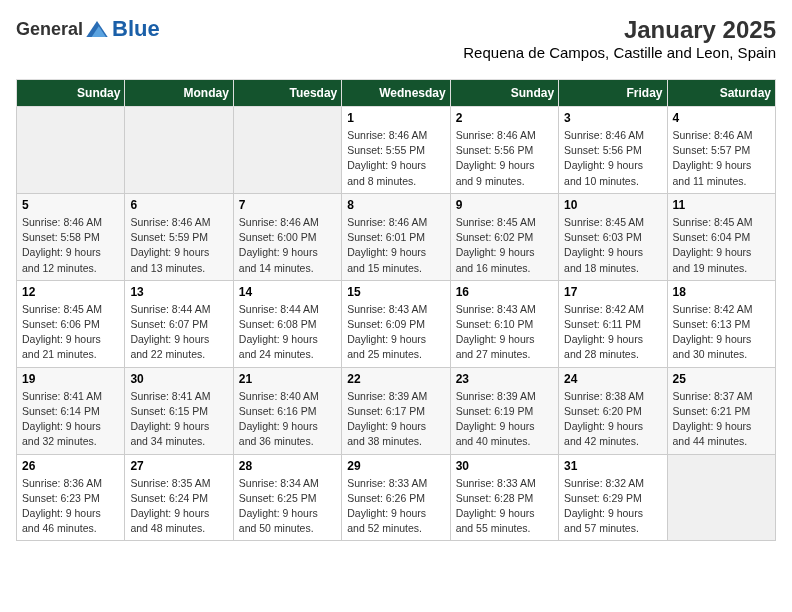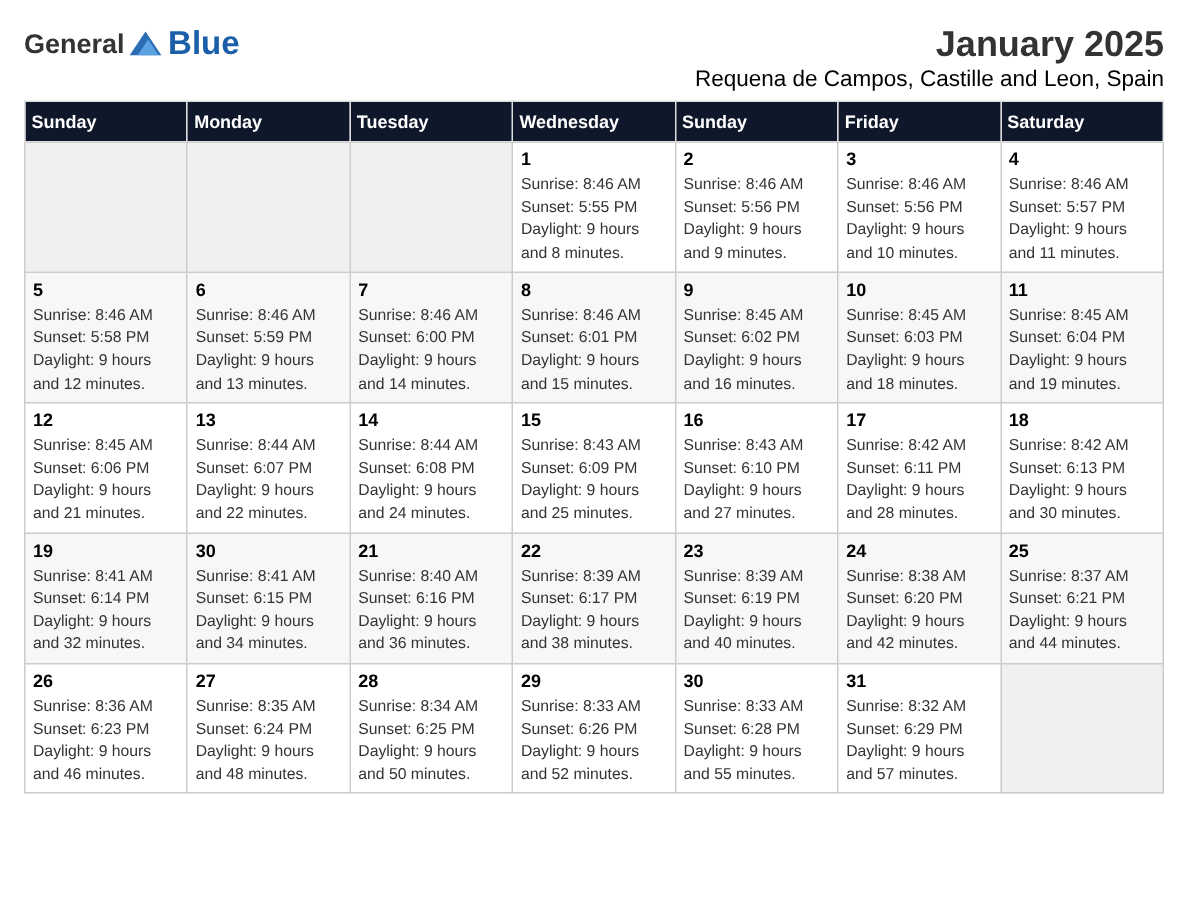--- a/index.html
+++ b/index.html
@@ -7,21 +7,21 @@
       font-family: Arial, sans-serif;
       background: #fff;
       width: 792px;
       min-height: 612px;
       padding: 16px;
     }
     .header-area {
       display: flex;
       justify-content: space-between;
       align-items: flex-start;
-      margin-bottom: 6px;
+      margin-bottom: 18px;
     }
     .logo {
       display: flex;
       align-items: center;
       gap: 2px;
     }
     .logo-text-general {
       font-size: 18px;
       font-weight: bold;
       color: #333;
@@ -47,24 +47,24 @@
     .subtitle {
       font-size: 15px;
       color: #000000;
     }
     table {
       width: 100%;
       border-collapse: collapse;
       font-size: 11px;
     }
     thead tr th {
-      background-color: #0f172a;
+      background-color: #14532d;
       color: #fff;
       padding: 6px 4px;
-      text-align: left;
+      text-align: right;
       font-size: 12px;
       font-weight: bold;
       border: 1px solid #ddd;
     }
     tbody tr td {
       border: 1px solid #ccc;
       padding: 4px 5px;
       vertical-align: top;
       min-height: 80px;
       width: 14.28%;

